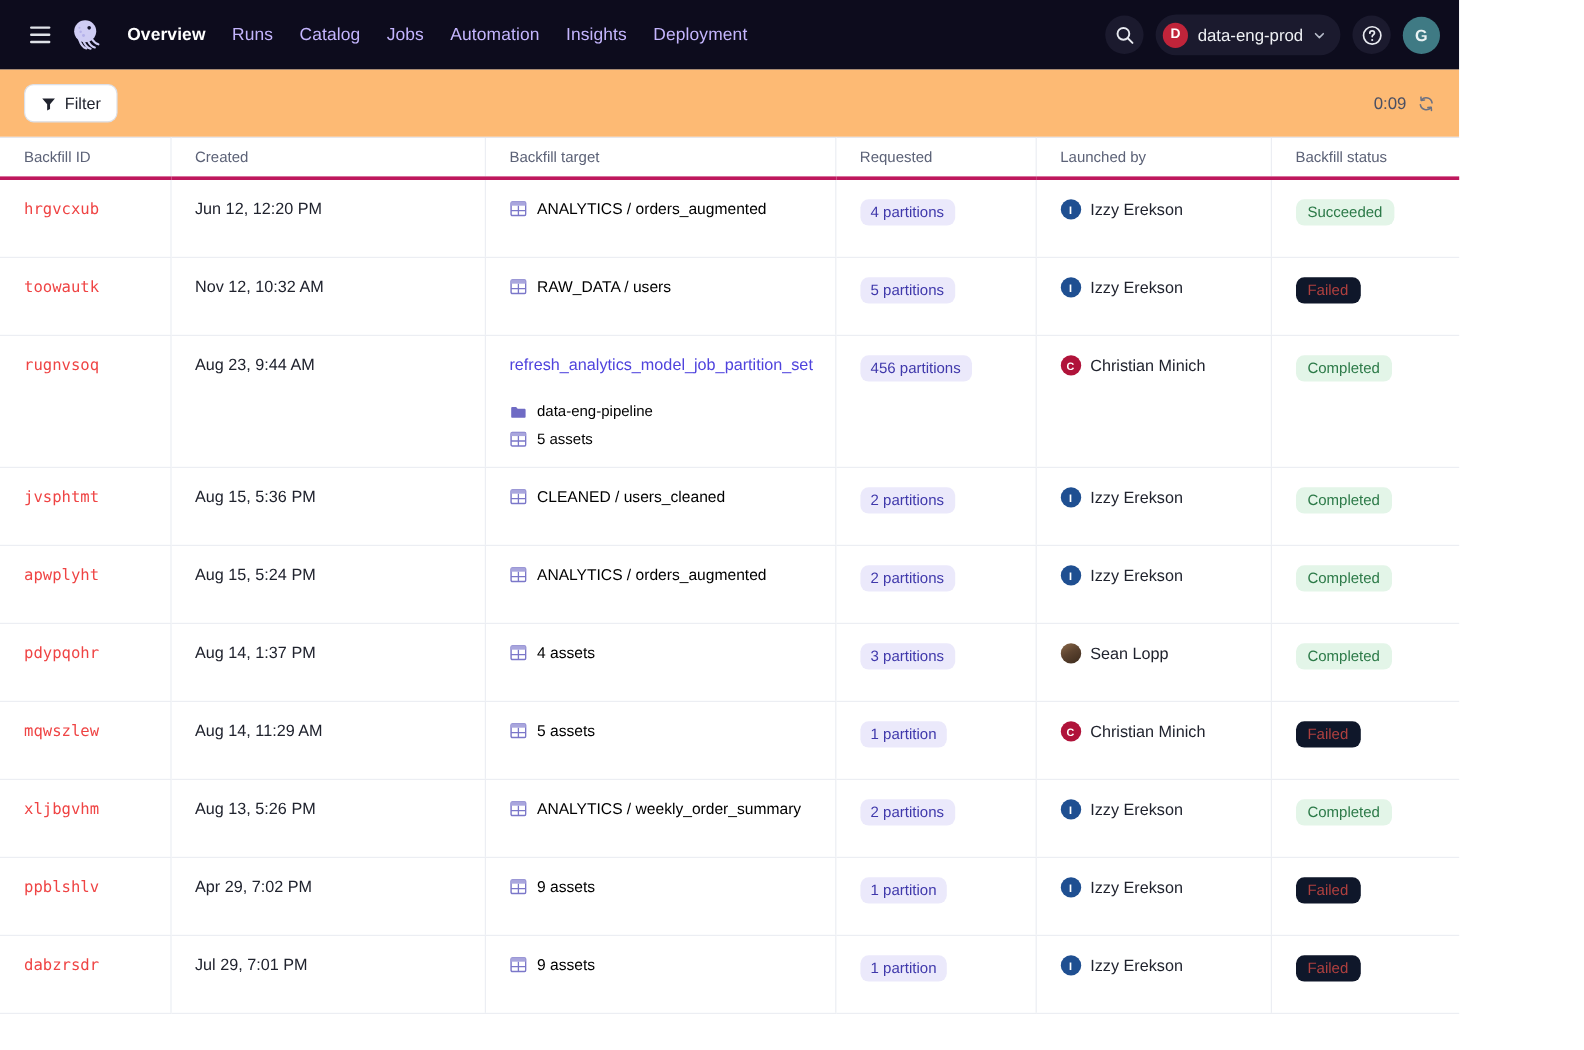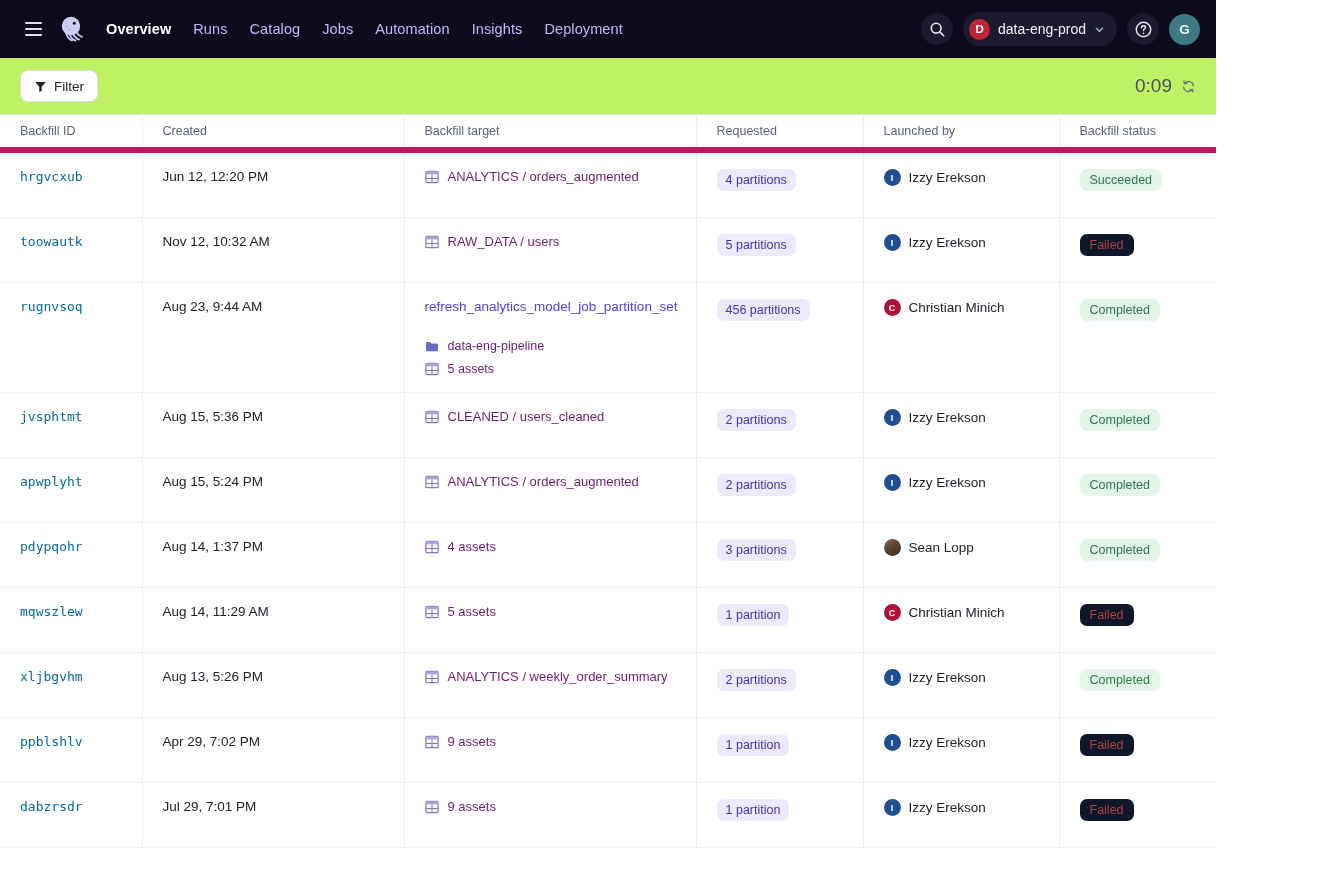--- a/index.html
+++ b/index.html
@@ -45,50 +45,50 @@
   }
   .tab { font-size: 14px; color: #2c2f40; font-weight: 600; padding-bottom: 12px;
     cursor: pointer; position: relative; }
   .tab.active { color: #4f43dd; }
   .tab.active::after {
     content: ""; position: absolute; left: 0; right: 0; bottom: -1px; height: 2.5px;
     background: #4f43dd; border-radius: 2px;
   }
 
   
-  .toolbar { height: 56px; display: flex; align-items: center; padding: 0 20px; background:#bef264;}
+  .toolbar { height: 56px; display: flex; align-items: center; padding: 0 20px; background:#fdba74;}
   .filter-btn {
     display: inline-flex; align-items: center; gap: 7px; height: 32px; padding: 0 13px;
     border: 1px solid #dcdfe7; border-radius: 8px; background: #fff; cursor: pointer;
     font-size: 13.5px; color: #20232e; font-weight: 500;
   }
   .refresh-area { margin-left: auto; display: flex; align-items: center; gap: 9px; }
-  .timer { font-size: 19px; color: #4a4f63; }
+  .timer { font-size: 14px; color: #4a4f63; }
   .refresh-icon { cursor: pointer; display:flex; }
 
   
   table.bf { width: 1320px; border-collapse: collapse; table-layout: fixed; }
   table.bf th {
     text-align: left; font-size: 12.5px; font-weight: 400; color: #5c6277;
-    padding: 9px 0 9px 20px; border-top: 1px solid #e4e6ed; border-bottom: 6px solid #be185d;
+    padding: 9px 0 9px 20px; border-top: 1px solid #e4e6ed; border-bottom: 3px solid #be185d;
     vertical-align: middle; background: #fff;
   }
   table.bf td {
     padding: 16px 0 16px 20px; border-bottom: 1px solid #eceef3; vertical-align: top;
     font-size: 13.5px; color: #20232e;
   }
   table.bf th + th, table.bf td + td { border-left: 1px solid #eceef3; }
   .c1 { width: 142px; } .c2 { width: 262px; } .c3 { width: 292px; }
   .c4 { width: 167px; } .c5 { width: 196px; } .c6 { width: 167px; } .c7 { width: 94px; }
 
-  .bfid { font-family: "DejaVu Sans Mono", monospace; font-size: 13px; color: #0369a1; cursor: pointer; }
+  .bfid { font-family: "DejaVu Sans Mono", monospace; font-size: 13px; color: #ef4444; cursor: pointer; }
   .created { font-size: 13.5px; color: #20232e; white-space: nowrap; }
 
   .target-line { display: flex; align-items: center; gap: 9px; margin-bottom: 0; }
-  .target-link { color: #701a75; font-size: 13px; cursor: pointer; }
+  .target-link { color: #000000; font-size: 13px; cursor: pointer; }
   .target-title { color: #4f43dd; font-size: 13.5px; cursor: pointer; display:block; margin-bottom: 25px;}
   .target-sub { display: flex; align-items: center; gap: 9px; margin-top: 9px; }
   .target-sub .target-link { font-size: 12.5px; }
 
   .pill-part {
     display: inline-block; background: #ebe9fb; color: #3f38ab; border-radius: 7px;
     padding: 4px 9px; font-size: 12.5px; cursor: pointer;
   }
   .launched { display: flex; align-items: center; gap: 8px; white-space: nowrap; }
   .av { width: 17px; height: 17px; border-radius: 50%; display: flex; align-items:center;

